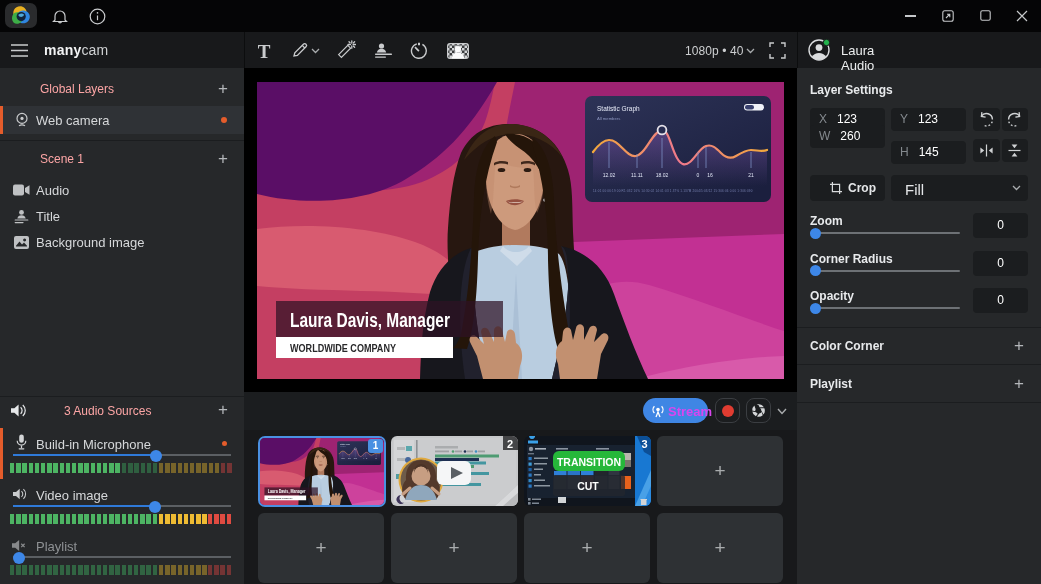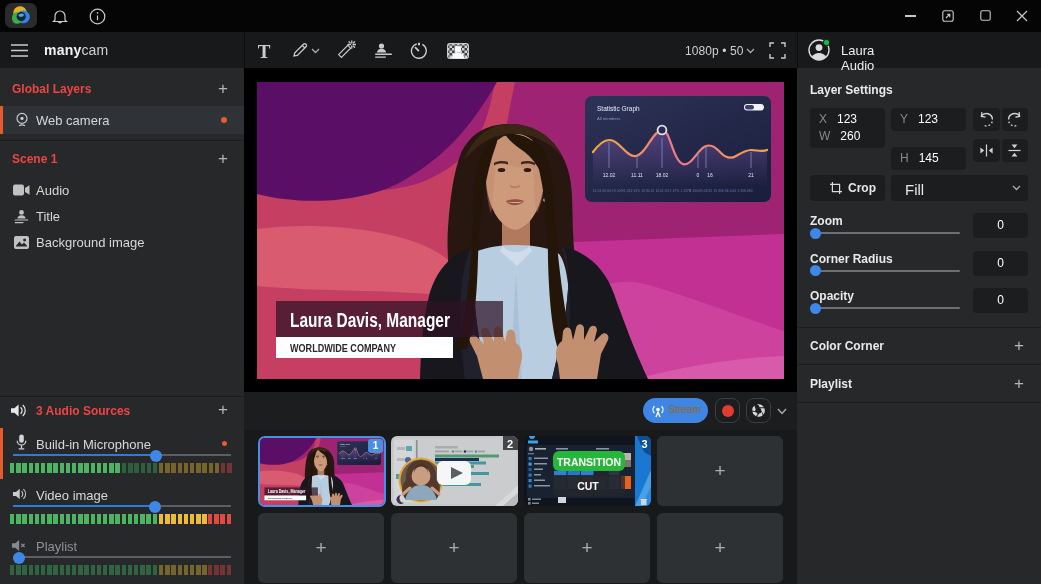--- a/index.html
+++ b/index.html
@@ -8,21 +8,21 @@
   .abs { position:absolute; }
   #stage { position:relative; width:906px; height:584px; }
   
   #titlebar { left:0; top:0; width:1041px; height:32px; background:#050506; }
   #logobtn { left:5px; top:3px; width:32px; height:25px; background:#2a2b2d; border-radius:7px; }
   
   #header { left:0; top:32px; width:1041px; height:36px; background:#18191b; }
   .vdiv { top:32px; width:1px; height:36px; background:#0c0d0e; }
   
   #lsb { left:0; top:68px; width:244px; height:516px; background:#26282a; }
-  .sbhead { color:#ef4444; font-size:12px; font-weight:bold; }
+  .sbhead { color:#fca5a5; font-size:12px; font-weight:normal;margin-left:28px; }
   .sbitem { color:#d6d8da; font-size:13px; }
   .plus { color:#b4b7ba; font-size:17px; font-weight:400; line-height:13px; }
   .hdiv { left:0px; width:244px; height:1px; background:#1b1d1f; }
   
   #centerblack { left:244px; top:68px; width:553px; height:324px; background:#000; }
   #ctrlbar { left:244px; top:392px; width:553px; height:38px; background:#1b1d1f; }
   #thumbarea { left:244px; top:430px; width:553px; height:154px; background:#18191b; }
   .thumb { width:126px; height:70px; background:#2e3134; border-radius:6px; color:#a9acae;
            font-size:19px; text-align:center; line-height:70px; }
   
@@ -119,21 +119,21 @@
         <pattern id="chk" width="5" height="5" patternUnits="userSpaceOnUse">
       <rect width="5" height="5" fill="#3a3c3e"></rect>
       <rect width="2.5" height="2.5" fill="#d2d4d6"></rect>
           <rect x="2.5" y="2.5" width="2.5" height="2.5" fill="#d2d4d6"></rect>
     </pattern>
       </defs>
     <rect x="0.6" y="0.6" width="20.8" height="14.8" rx="2.4" fill="url(#chk)" stroke="#c9cbcd" stroke-width="1.2"></rect>
     <circle cx="11" cy="6.2" r="3.1" fill="#fafbfc"></circle>
     <path d="M4.8 15.4 A6.2 6.2 0 0 1 17.2 15.4 Z" fill="#fafbfc"></path>
   </svg>
-  <div class="abs" style="left:685px;top:44px;font-size:12px;color:#cdcfd1;letter-spacing:0.1px">1080p • 50</div>
+  <div class="abs" style="left:685px;top:44px;font-size:12px;color:#cdcfd1;letter-spacing:0.1px">1080p • 40</div>
   <svg class="abs" style="left:746px;top:48px" width="9" height="6" viewBox="0 0 9 6" fill="none" stroke="#a9acae" stroke-width="1.3">
     <path d="M1 1 L4.5 4.5 L8 1"></path>
   </svg>
   <svg class="abs" style="left:769px;top:42px" width="17" height="17" viewBox="0 0 17 17" fill="none" stroke="#c9cbcd" stroke-width="1.4">
     <path d="M1 5 V1 H5 M12 1 H16 V5 M16 12 V16 H12 M5 16 H1 V12"></path>
   </svg>
 
   <svg class="abs" style="left:808px;top:39px" width="22" height="22" viewBox="0 0 22 22">
     <circle cx="11" cy="11" r="10" fill="none" stroke="#dadcde" stroke-width="1.4"></circle>
     <circle cx="11" cy="8.6" r="3.4" fill="#dadcde"></circle>
@@ -323,21 +323,21 @@
       <text x="33" y="269.5" font-size="10.5" font-weight="bold" fill="#28282a" textLength="106" lengthAdjust="spacingAndGlyphs">WORLDWIDE COMPANY</text>
     </g>
   </svg>
 
   <div class="abs" style="left:643px;top:398px;width:65px;height:25px;background:#3f86e4;border-radius:12.5px"></div>
   <svg class="abs" style="left:650px;top:403px" width="16" height="16" viewBox="0 0 16 16" fill="none" stroke="#fff">
     <circle cx="8" cy="6.6" r="1.8" fill="#fff" stroke="none"></circle>
     <path d="M4.4 10 A4.9 4.9 0 0 1 4.4 3.2 M11.6 3.2 A4.9 4.9 0 0 1 11.6 10" stroke-width="1.3"></path>
     <path d="M6 14 L8 9 L10 14" stroke-width="1.3"></path>
   </svg>
-  <div class="abs" style="left:668px;top:404px;font-size:10px;font-weight:normal;color:#a16207">Stream</div>
+  <div class="abs" style="left:668px;top:404px;font-size:13px;font-weight:bold;color:#d946ef">Stream</div>
   <div class="abs" style="left:715px;top:398px;width:25px;height:25px;border:1px solid #3b3e42;border-radius:8px"></div>
   <div class="abs" style="left:721.5px;top:404.5px;width:12px;height:12px;border-radius:50%;background:#e03c31"></div>
   <div class="abs" style="left:746px;top:398px;width:25px;height:25px;border:1px solid #3b3e42;border-radius:8px"></div>
   <svg class="abs" style="left:751px;top:403px" width="15" height="15" viewBox="0 0 24 24" fill="#d4d6d8">
     <path d="M12 2 A10 10 0 0 1 20.6 6.9 L13.7 6.9 A5.2 5.2 0 0 0 9.1 2.4 A10 10 0 0 1 12 2 Z"></path>
     <path d="M21.4 8.4 A10 10 0 0 1 20 18.2 L16.6 12.2 A5.2 5.2 0 0 0 14.6 8.5 Z"></path>
     <path d="M18.8 19.6 A10 10 0 0 1 9.6 21.7 L13.2 16.9 A5.2 5.2 0 0 0 17 14.5 Z"></path>
     <path d="M7.8 21.2 A10 10 0 0 1 2.1 13.5 L8.1 14.9 A5.2 5.2 0 0 0 10.8 17.2 Z"></path>
     <path d="M2 11.8 A10 10 0 0 1 5.4 4 L7.5 10 A5.2 5.2 0 0 0 6.8 13.3 Z"></path>
     <path d="M6.7 3 A10 10 0 0 1 10.4 2.1 L10.4 2.1 L8.9 7.6 A5.2 5.2 0 0 0 7.2 9.2 Z" opacity="0"></path>
@@ -471,21 +471,21 @@
     <path d="M3.4 5.2 A6 6 0 0 1 14.4 8.4"></path>
     <path d="M14.2 10.6 A6 6 0 0 1 5.2 14" stroke-dasharray="1.8 2"></path>
     <path d="M3.9 1.2 L3.4 5.5 L7.6 6.2" stroke-width="1.3"></path>
   </svg>
   <svg class="abs" style="left:1006px;top:111px" width="17" height="17" viewBox="0 0 17 17" fill="none" stroke="#cfd1d3" stroke-width="1.4">
     <path d="M13.6 5.2 A6 6 0 0 0 2.6 8.4"></path>
     <path d="M2.8 10.6 A6 6 0 0 0 11.8 14" stroke-dasharray="1.8 2"></path>
     <path d="M13.1 1.2 L13.6 5.5 L9.4 6.2" stroke-width="1.3"></path>
   </svg>
   <div class="abs inp" style="left:810px;top:125px"><span class="lbl">W</span>260</div>
-  <div class="abs inp" style="left:891px;top:147px"><span class="lbl">H</span>145</div>
+  <div class="abs inp" style="left:891px;top:141px"><span class="lbl">H</span>145</div>
   <div class="abs btn" style="left:973px;top:139px;width:26.5px;height:23px"></div>
   <div class="abs btn" style="left:1001.5px;top:139px;width:26.5px;height:23px"></div>
   <svg class="abs" style="left:979px;top:143px" width="15" height="15" viewBox="0 0 15 15" fill="#cfd1d3">
     <rect x="6.9" y="1.5" width="1.2" height="12"></rect>
     <path d="M1.4 4.6 L1.4 10.4 L5.2 7.5 Z"></path>
     <path d="M13.6 4.6 L13.6 10.4 L9.8 7.5 Z"></path>
   </svg>
   <svg class="abs" style="left:1007px;top:143px" width="15" height="15" viewBox="0 0 15 15" fill="#cfd1d3">
     <rect x="1.5" y="6.9" width="12" height="1.2"></rect>
     <path d="M4.6 1.4 L10.4 1.4 L7.5 5.2 Z"></path>

